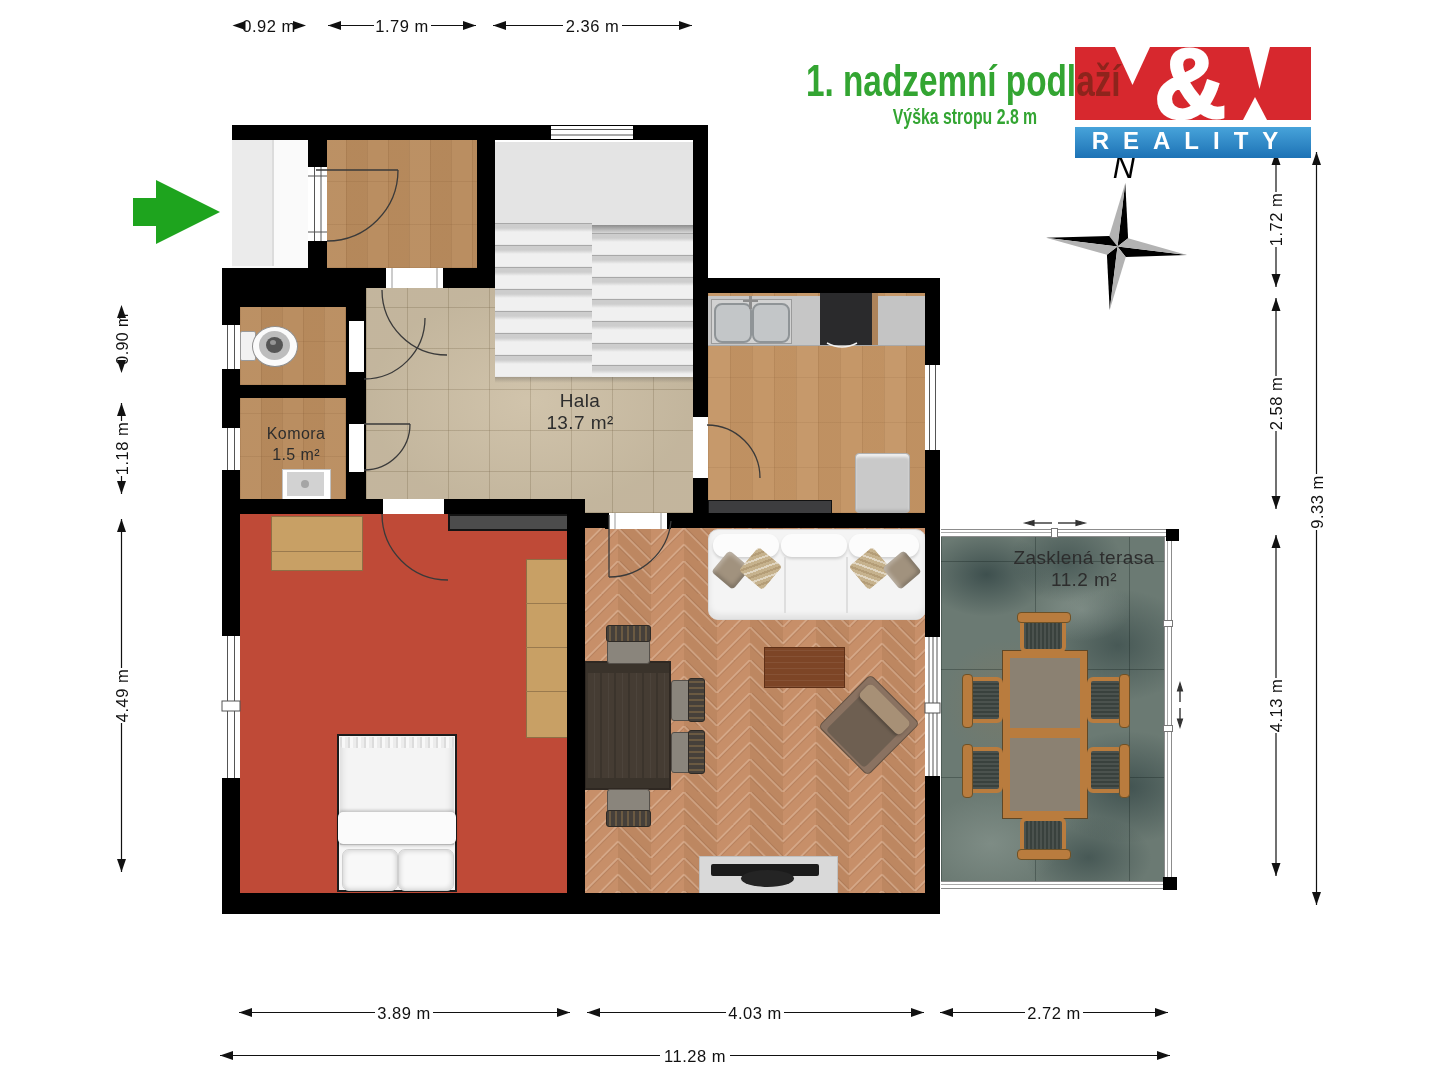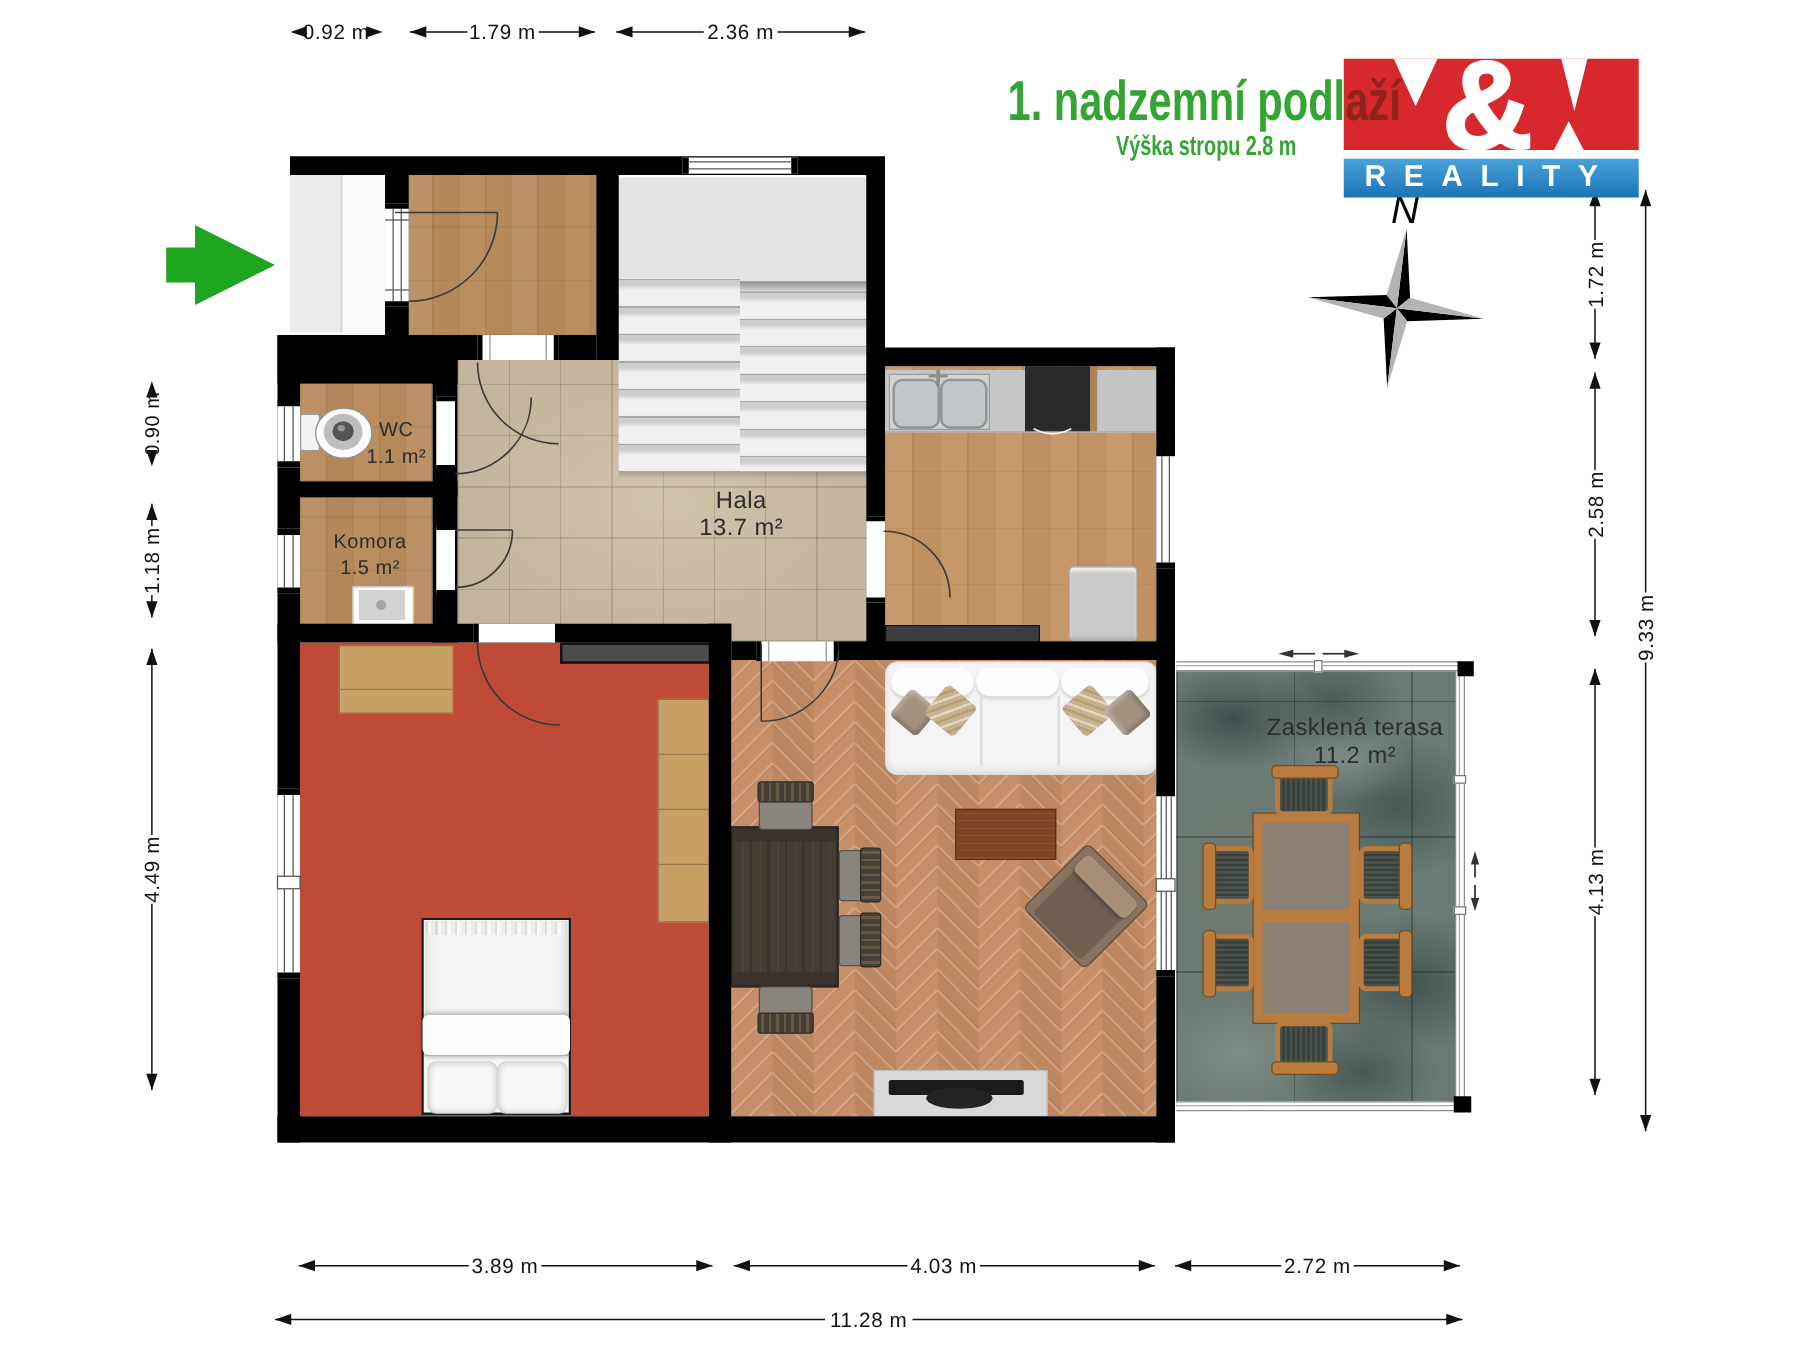--- a/index.html
+++ b/index.html
@@ -546,27 +546,26 @@
 <polygon points="1243,120 1267,120 1255,97" fill="#fff"></polygon>
 <text x="1190" y="118" font-family="Liberation Sans, sans-serif" font-size="100" font-weight="bold" fill="#fff" stroke="#fff" stroke-width="2.5" text-anchor="middle">&amp;</text>
 <rect x="1075" y="127" width="236" height="31" fill="url(#bgrad)"></rect>
 <text x="1192" y="149" font-family="Liberation Sans, sans-serif" font-size="24" font-weight="bold" fill="#fff" text-anchor="middle" letter-spacing="14">REALITY</text>
 </g>
 
 <polygon points="133,198 156,198 156,180 220,212 156,244 156,226 133,226" fill="#1ea41e"></polygon>
 </svg>
 
 
-<div class="lbl small" style="left:242px;top:334px;width:150px;">WC<br>1.1 m²</div>
 
 <div class="lbl small" style="left:221px;top:423px;width:150px;">Komora<br>1.5 m²</div>
 
-<div class="lbl" style="left:518px;top:390px;width:150px;">Hala<br>13.7 m²</div>
-
-
-
-
-<div class="lbl" style="left:1009px;top:572px;width:150px;">Zasklená terasa<br>11.2 m²</div>
+<div class="lbl" style="left:505px;top:390px;width:150px;">Hala<br>13.7 m²</div>
+
+
+
+
+<div class="lbl" style="left:1009px;top:547px;width:150px;">Zasklená terasa<br>11.2 m²</div>
 
 <div class="abs" style="left:806px;top:55px;font-size:45px;font-weight:bold;white-space:nowrap;transform:scaleX(.74);transform-origin:0 0;"><span style="color:#33a532">1. nadzemní podl</span><span style="color:#8e241c">aží</span></div>
 
 <div class="abs" style="left:800px;top:104px;width:330px;text-align:center;font-size:22px;font-weight:bold;color:#33a532;transform:scaleX(.72);white-space:nowrap;">Výška stropu 2.8 m</div>
 </div>
 
 </body></html>

